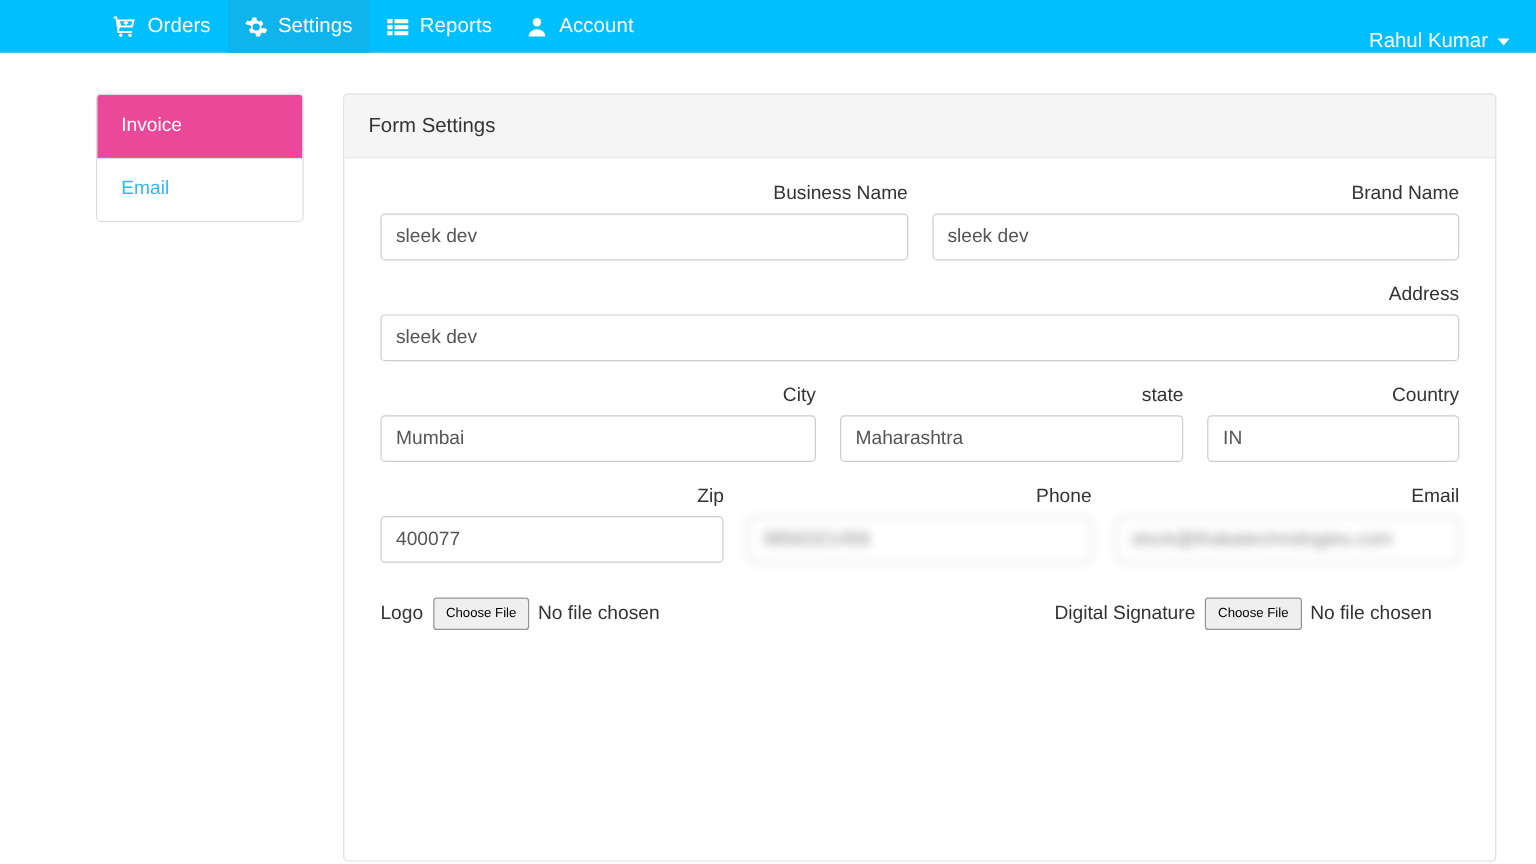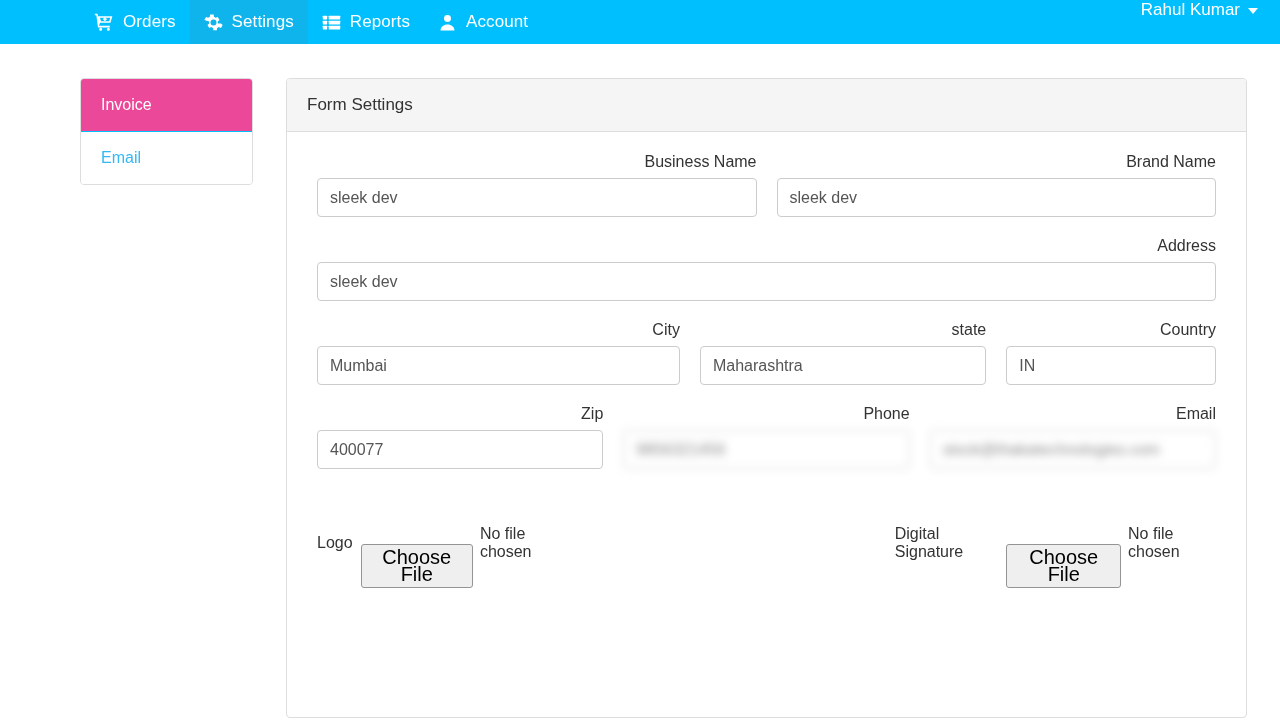--- a/index.html
+++ b/index.html
@@ -36,21 +36,21 @@
     cursor: pointer;
     text-decoration: none;
     white-space: nowrap;
   }
   .nav-item.active { background: #0fb4ec; }
   .nav-icon { display: flex; align-items: center; justify-content: center; }
   .nav-icon svg { display: block; fill: #ffffff; }
   .nav-right {
     margin-left: auto;
     display: flex;
-    align-items: flex-start;
+    align-items: flex-end;
     padding-right: 22px;
   }
   .user-menu {
     display: flex;
     align-items: center;
     gap: 8px;
     color: #ffffff;
     font-size: 17px;
     cursor: pointer;
   }
@@ -172,29 +172,28 @@
     color: #333333;
   }
   .file-field.second { margin-left: 329px; }
   .file-input {
     display: inline-flex;
     align-items: center;
     gap: 7px;
   }
   .choose-file-btn {
     font-family: "Liberation Sans", sans-serif;
-    font-size: 20px;
+    font-size: 11px;
     color: #000000;
     background: #efefef;
     border: 1px solid #949494;
     border-radius: 3px;
     padding: 4px 10px;
     cursor: pointer;
     line-height: 17px;
-    margin-top: 46px;
   }
   .file-status { font-size: 16px; color: #333333; }
 </style>
 </head>
 <body>
 
 <div class="navbar">
   <div class="nav-left">
 
     <a class="nav-item">

